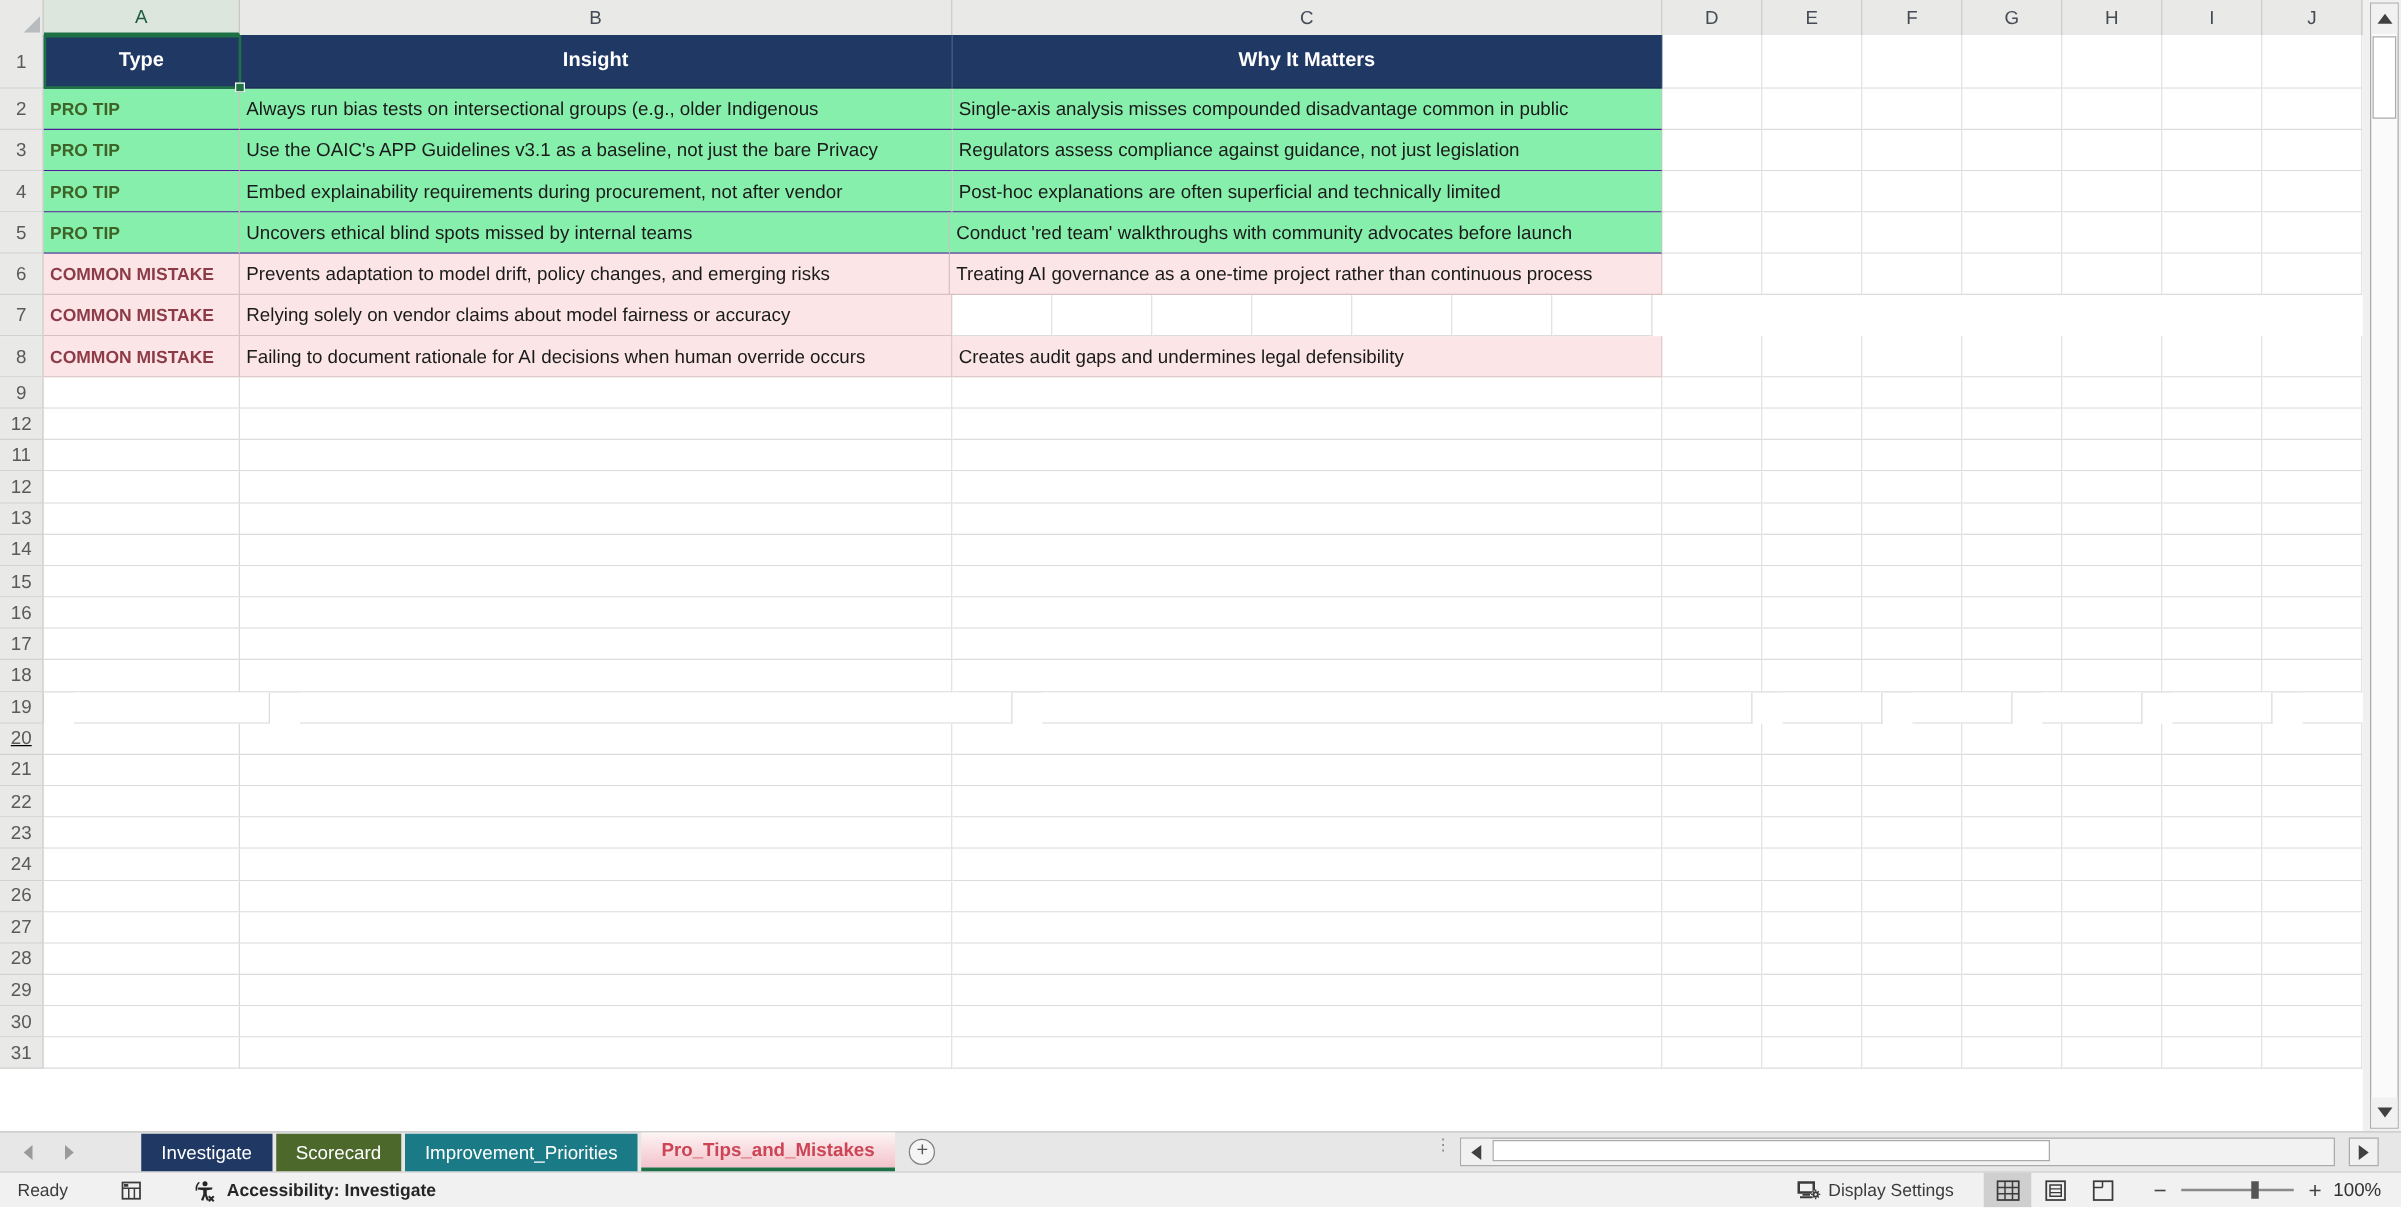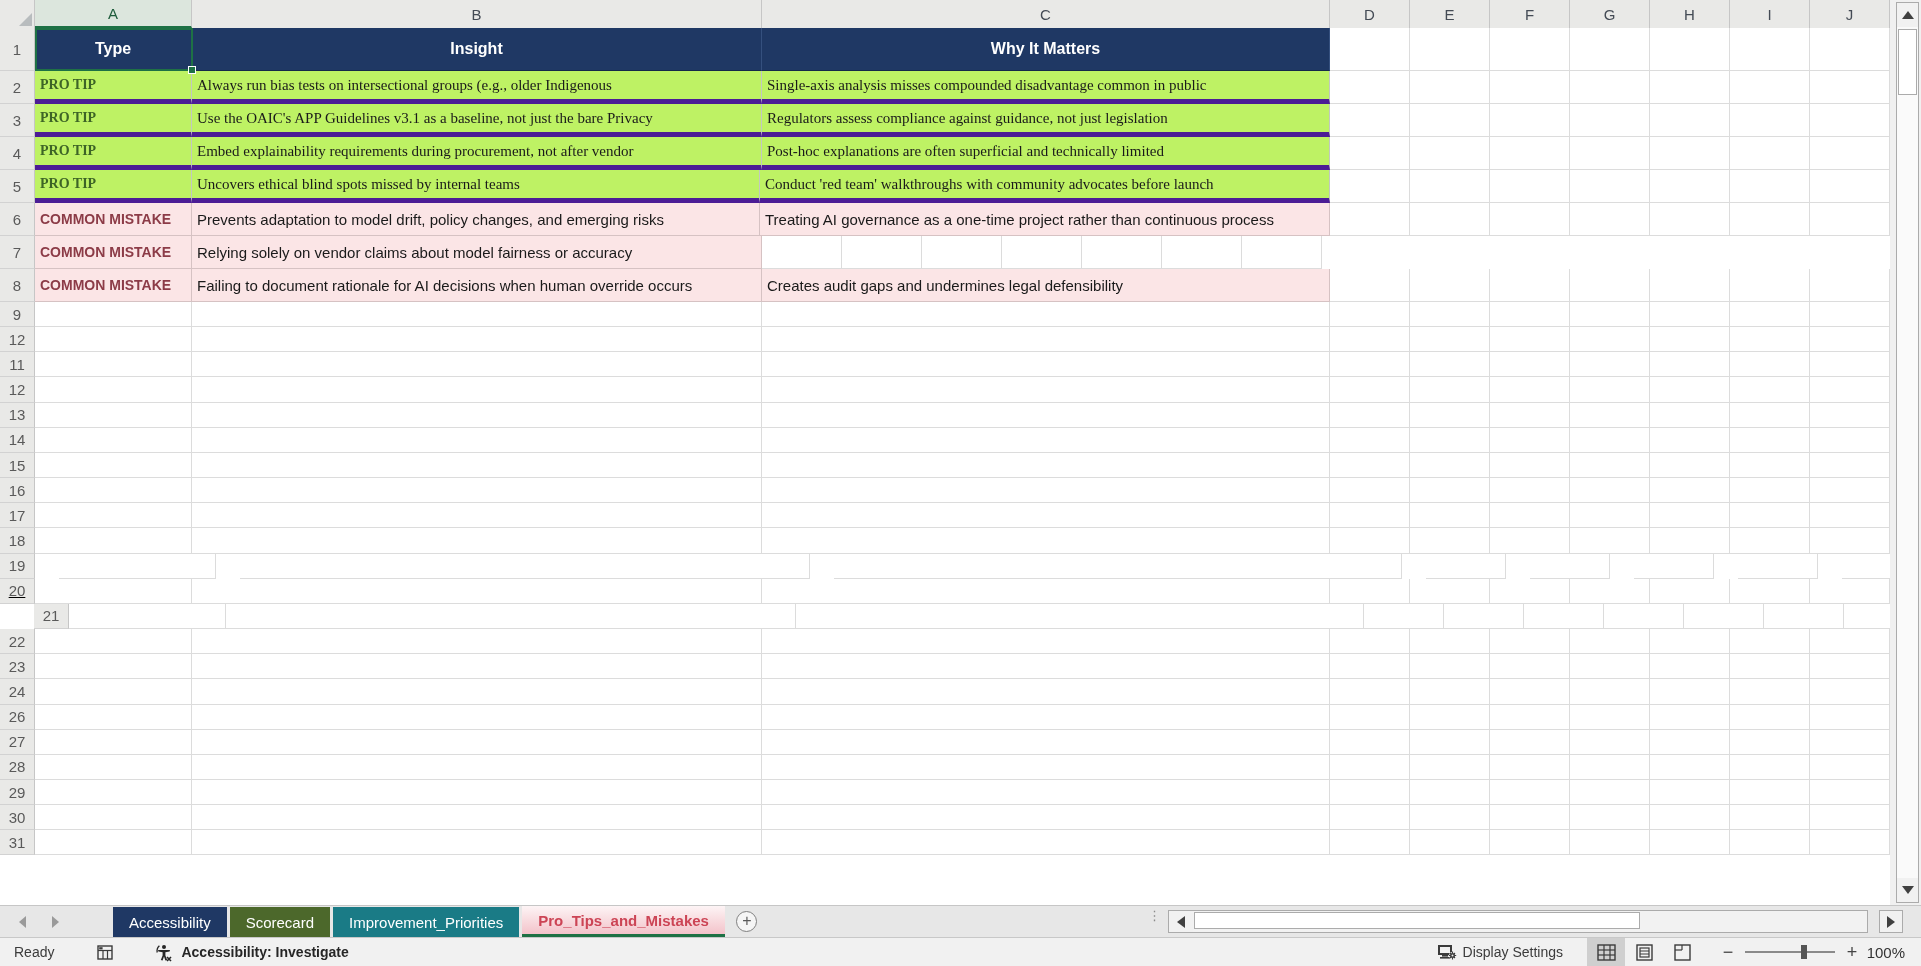--- a/index.html
+++ b/index.html
@@ -25,21 +25,21 @@
   .rows { position:relative; width:1890px; height:877px; overflow:hidden; background:#fff; }
   .grid-row { display:flex; }
   .row-num { width:35px; display:flex; align-items:center; justify-content:center;
      font-size:15px; color:#5A5A5A; background:#E9E9E7;
      border-right:1px solid #C6C6C6; border-bottom:1px solid #D2D2D2; flex:none; }
   .cell { flex:none; overflow:hidden; white-space:nowrap; font-size:15px; color:#1A1A1A;
      display:flex; align-items:center; border-right:1px solid #DCDCDC; border-bottom:1px solid #DCDCDC;
      background:#fff; padding:0 5px; }
   .cell.hdr { background:#1F3864; color:#fff; font-weight:bold; font-size:16px;
      justify-content:center; border-right:1px solid #35507E; border-bottom:1px solid #16294A; }
-  .cell.tip    { background:#bef264; border-right:1px solid #C2C7C0; border-bottom:5px solid #4c1d95;font-family:Liberation Serif, serif; }
+  .cell.tip    { background:#86efac; border-right:1px solid #C2C7C0; border-bottom:1px solid #4c1d95; }
   .cell.mistake{ background:#FBE5E6; border-right:1px solid #D6C2C3; border-bottom:1px solid #D6C2C3; }
   .cell.type-label.tip     { color:#3D6426; font-weight:bold; font-size:14px; }
   .cell.type-label.mistake { color:#8C3B47; font-weight:bold; font-size:14px; }
 
   
   .sel-overlay { position:absolute; left:35px; top:28px; width:158px; height:43px;
      border:2px solid #1E7145; pointer-events:none; }
   .fill-handle { position:absolute; right:-5px; bottom:-5px; width:8px; height:8px;
      background:#1E7145; border:1px solid #fff; pointer-events:auto; }
 
@@ -374,21 +374,21 @@
             <div class="cell" style="width: 570px;"></div>
             <div class="cell" style="width: 568px;"></div>
             <div class="cell" style="width: 80px;"></div>
             <div class="cell" style="width: 80px;"></div>
             <div class="cell" style="width: 80px;"></div>
             <div class="cell" style="width: 80px;"></div>
             <div class="cell" style="width: 80px;"></div>
             <div class="cell" style="width: 80px;"></div>
             <div class="cell" style="width: 80px;"></div>
           </div>
-          <div class="grid-row" style="height: 25.17px; padding-left: 34px;">
+          <div class="grid-row" style="height: 25.17px;">
             <div class="row-num">21</div>
             <div class="cell" style="width: 157px;"></div>
             <div class="cell" style="width: 570px;"></div>
             <div class="cell" style="width: 568px;"></div>
             <div class="cell" style="width: 80px;"></div>
             <div class="cell" style="width: 80px;"></div>
             <div class="cell" style="width: 80px;"></div>
             <div class="cell" style="width: 80px;"></div>
             <div class="cell" style="width: 80px;"></div>
             <div class="cell" style="width: 80px;"></div>
@@ -530,21 +530,21 @@
         </div>
     </div>
   </div>
 
   <div class="tabbar">
     <div class="tab-nav">
       <div class="nav-arrow left"></div>
       <div class="nav-arrow right"></div>
     </div>
     <div class="tabs" id="tabs">
-        <div class="sheet-tab" style="background: rgb(31, 56, 100);">Accessibility</div>
+        <div class="sheet-tab" style="background: rgb(31, 56, 100);">Investigate</div>
         <div class="sheet-tab" style="background: rgb(76, 104, 43);">Scorecard</div>
         <div class="sheet-tab" style="background: rgb(26, 123, 134);">Improvement_Priorities</div>
         <div class="sheet-tab active">Pro_Tips_and_Mistakes</div>
       </div>
     <div class="add-sheet">
       <div class="add-circle">+</div>
     </div>
     <div class="tab-dots">⋮</div>
     <div class="hscroll">
       <div class="hs-btn">

